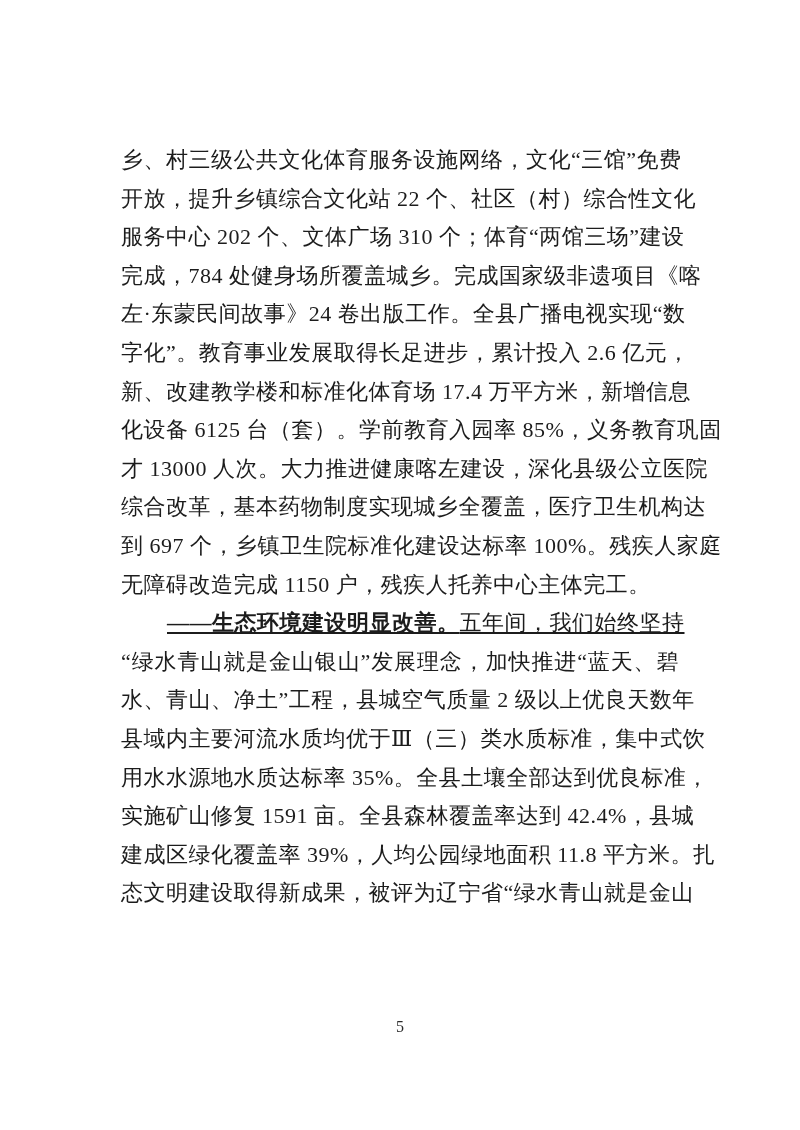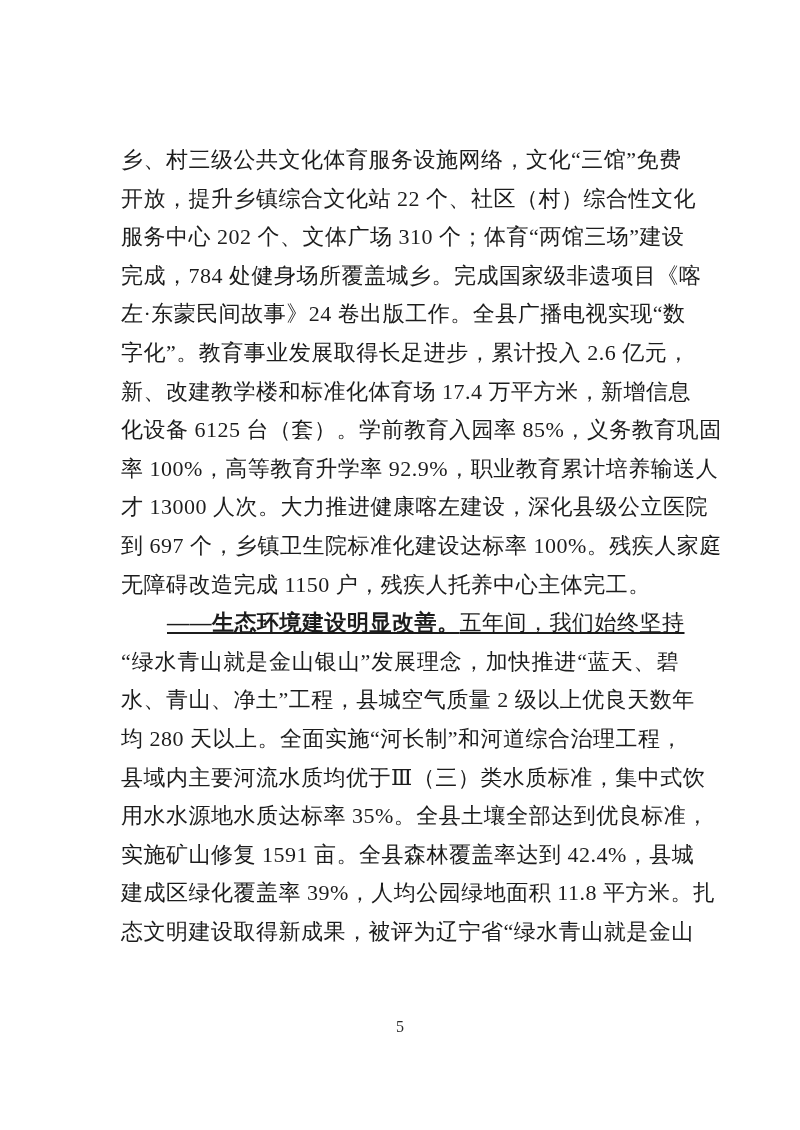--- a/index.html
+++ b/index.html
@@ -63,33 +63,32 @@
 
     <div>
       <div class="line">乡、村三级公共文化体育服务设施网络，文化“三馆”免费</div>
       <div class="line">开放，提升乡镇综合文化站 22 个、社区（村）综合性文化</div>
       <div class="line">服务中心 202 个、文体广场 310 个；体育“两馆三场”建设</div>
       <div class="line">完成，784 处健身场所覆盖城乡。完成国家级非遗项目《喀</div>
       <div class="line">左·东蒙民间故事》24 卷出版工作。全县广播电视实现“数</div>
       <div class="line">字化”。教育事业发展取得长足进步，累计投入 2.6 亿元，</div>
       <div class="line">新、改建教学楼和标准化体育场 17.4 万平方米，新增信息</div>
       <div class="line">化设备 6125 台（套）。学前教育入园率 85%，义务教育巩固</div>
-      <div class="line">率 100%，高等教育升学率 92.9%，职业教育累计培养输送人</div>
       <div class="line">才 13000 人次。大力推进健康喀左建设，深化县级公立医院</div>
+      <div class="line">综合改革，基本药物制度实现城乡全覆盖，医疗卫生机构达</div>
       <div class="line">到 697 个，乡镇卫生院标准化建设达标率 100%。残疾人家庭</div>
       <div class="line noflush">无障碍改造完成 1150 户，残疾人托养中心主体完工。</div>
     </div>
 
     <div>
       <div class="line indent">
         <span class="bold">——生态环境建设明显改善。</span><span>五年间，我们始终坚持</span>
       </div>
       <div class="line">“绿水青山就是金山银山”发展理念，加快推进“蓝天、碧</div>
       <div class="line">水、青山、净土”工程，县城空气质量 2 级以上优良天数年</div>
-      <div class="line">均 280 天以上。全面实施“河长制”和河道综合治理工程，</div>
       <div class="line">县域内主要河流水质均优于Ⅲ（三）类水质标准，集中式饮</div>
       <div class="line">用水水源地水质达标率 35%。全县土壤全部达到优良标准，</div>
       <div class="line">实施矿山修复 1591 亩。全县森林覆盖率达到 42.4%，县城</div>
       <div class="line">建成区绿化覆盖率 39%，人均公园绿地面积 11.8 平方米。扎</div>
       <div class="line">态文明建设取得新成果，被评为辽宁省“绿水青山就是金山</div>
     </div>
 
   </div>
 
   <div class="page-number">5</div>

